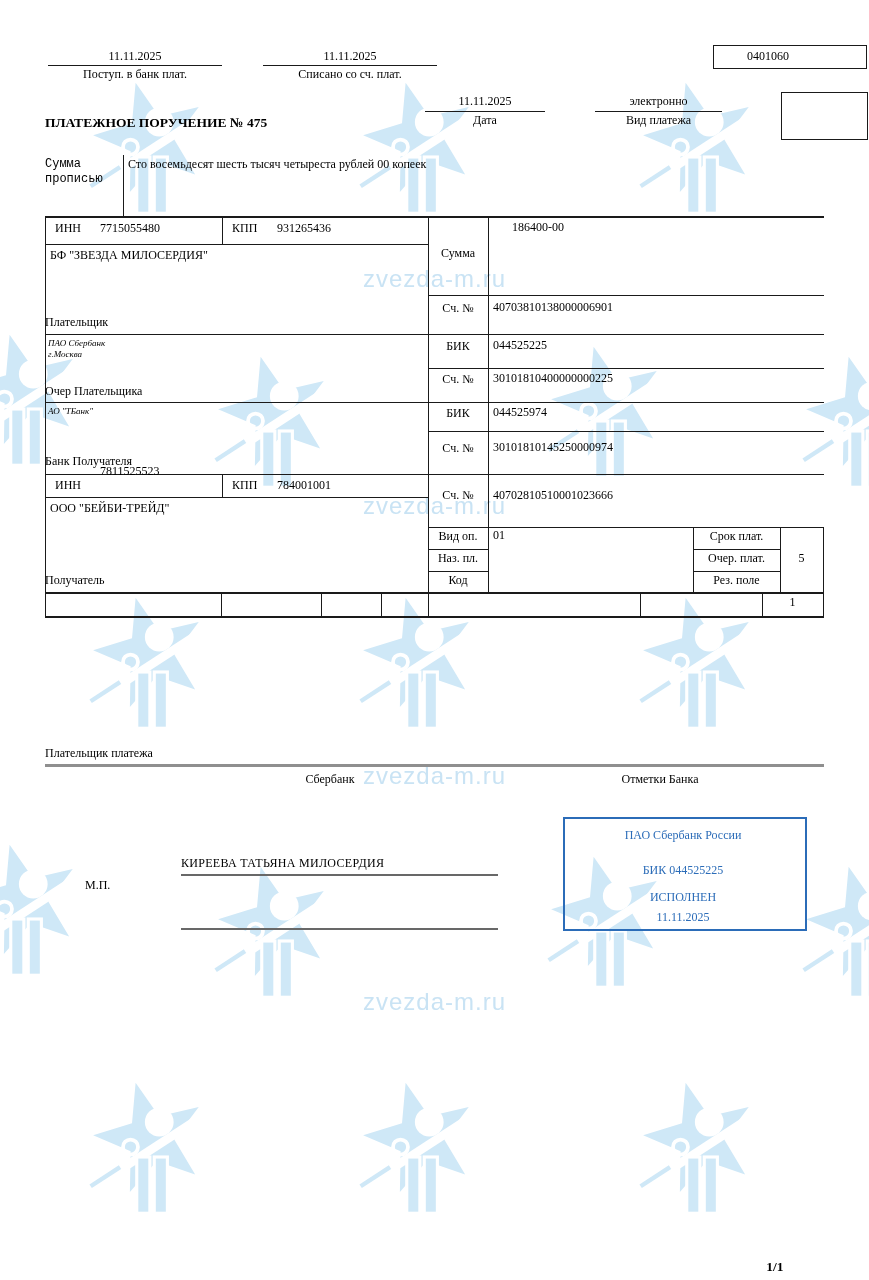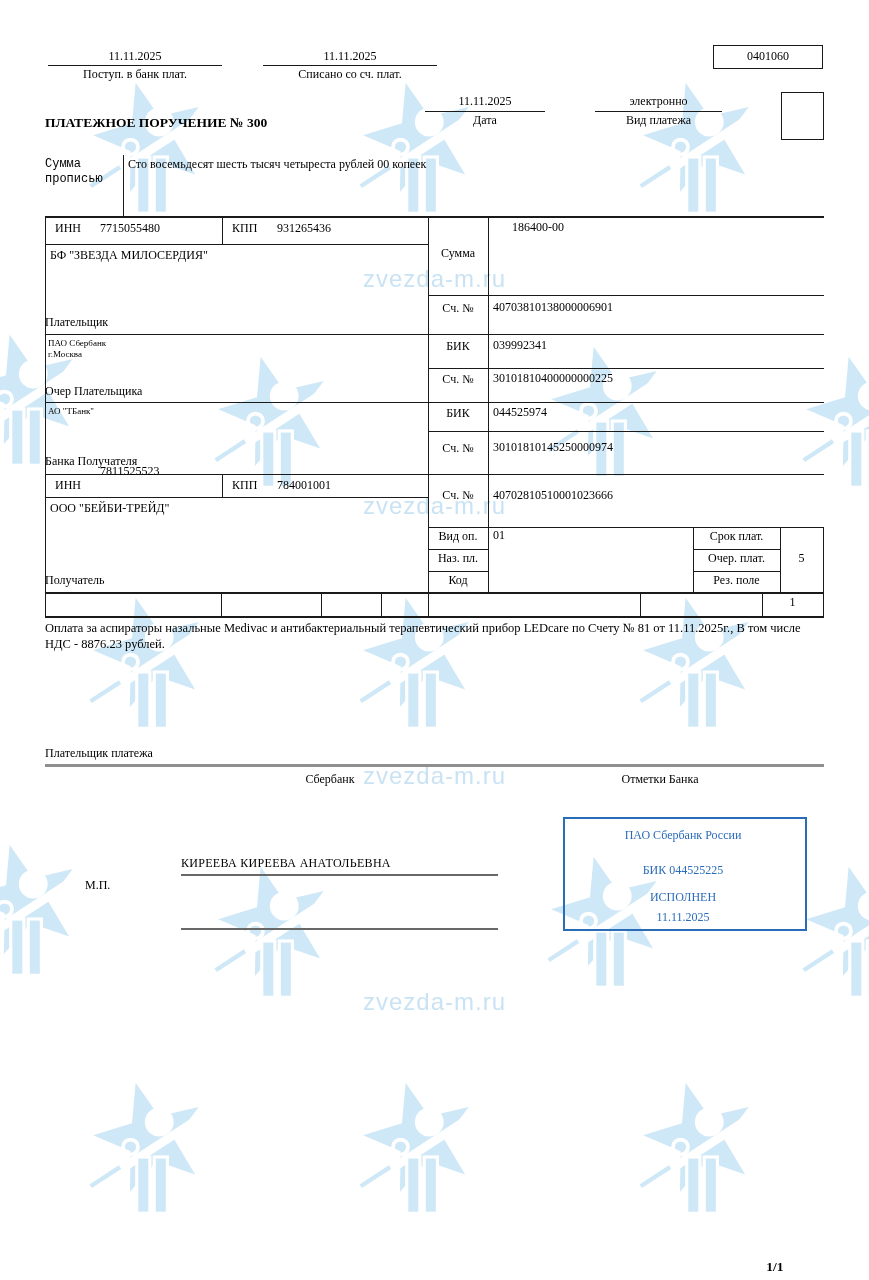--- a/index.html
+++ b/index.html
@@ -1,27 +1,27 @@
 <!DOCTYPE html>
 <html><head>
 <meta charset="utf-8">
 <style>
   html,body{margin:0;padding:0;background:#fff;}
   .page{position:relative;width:869px;height:1280px;background:#fff;overflow:hidden;
         font-family:"Liberation Serif",serif;color:#000;}
   .t{position:absolute;font-size:12px;line-height:13px;white-space:nowrap;z-index:2;}
   .c{text-align:center;}
-  .small{font-size:9px;line-height:10px;}
+  .small{font-size:9px;line-height:10px;font-style:italic;}
   .b{font-weight:bold;}
   .wrap{white-space:normal;font-family:Liberation Mono, monospace;}
   .hl,.vl{position:absolute;background:#1a1a1a;z-index:1;}
   .hl{height:1px;}
   .hl2{height:2px;}
   .vl{width:1px;}
-  .box{position:absolute;border:1px solid #1a1a1a;z-index:2;background:transparent;}
+  .box{position:absolute;border:1px solid #1a1a1a;z-index:2;background:transparent;padding-left:44px;}
   .grayline{position:absolute;height:3px;background:#8f8f8f;z-index:1;}
   .sigline{position:absolute;height:2px;background:#686868;z-index:1;}
   .star{position:absolute;width:125px;height:138px;color:#cfe8f7;z-index:0;}
   .wmt{position:absolute;font-family:"Liberation Sans",sans-serif;font-size:24px;
        color:#c9e3f4;letter-spacing:1px;z-index:0;}
   .stamp{position:absolute;left:563px;top:817px;width:240px;height:110px;
          border:2px solid #2b6cb8;z-index:3;background:rgba(255,255,255,0.0);}
   .stamp .t{color:#2b6cb8;width:236px;text-align:center;font-size:12px;}
   .purpose{position:absolute;left:45px;top:620px;width:779px;font-size:12.5px;
            line-height:16px;white-space:normal;z-index:2;}
@@ -105,21 +105,21 @@
   <span class="t c" style="left:48px;top:68px;width:174px">Поступ. в банк плат.</span>
 
   <span class="t c" style="left:263px;top:50px;width:174px">11.11.2025</span>
   <i class="hl" style="left:263px;top:65px;width:174px"></i>
   <span class="t c" style="left:263px;top:68px;width:174px">Списано со сч. плат.</span>
 
   <div class="box" style="left:713px;top:45px;width:108px;height:22px">
     <span class="t c" style="left:0;top:4px;width:108px">0401060</span>
   </div>
 
-  <span class="t b" style="left:45px;top:116px;font-size:13.5px">ПЛАТЕЖНОЕ ПОРУЧЕНИЕ № 300</span>
+  <span class="t b" style="left:45px;top:116px;font-size:13.5px">ПЛАТЕЖНОЕ ПОРУЧЕНИЕ № 475</span>
 
   <span class="t c" style="left:425px;top:95px;width:120px">11.11.2025</span>
   <i class="hl" style="left:425px;top:111px;width:120px"></i>
   <span class="t c" style="left:425px;top:114px;width:120px">Дата</span>
 
   <span class="t c" style="left:595px;top:95px;width:127px">электронно</span>
   <i class="hl" style="left:595px;top:111px;width:127px"></i>
   <span class="t c" style="left:595px;top:114px;width:127px">Вид платежа</span>
 
   <div class="box" style="left:781px;top:92px;width:41px;height:46px"></div>
@@ -143,21 +143,21 @@
   <span class="t" style="left:50px;top:249px">БФ "ЗВЕЗДА МИЛОСЕРДИЯ"</span>
   <span class="t" style="left:45px;top:316px">Плательщик</span>
   <i class="hl" style="left:45px;top:334px;width:779px"></i>
 
   <span class="t small" style="left:48px;top:338px">ПАО Сбербанк</span>
   <span class="t small" style="left:48px;top:349px">г.Москва</span>
   <span class="t" style="left:45px;top:385px">Очер Плательщика</span>
   <i class="hl" style="left:45px;top:402px;width:779px"></i>
 
   <span class="t small" style="left:48px;top:406px">АО "ТБанк"</span>
-  <span class="t" style="left:45px;top:455px">Банка Получателя</span>
+  <span class="t" style="left:45px;top:455px">Банк Получателя</span>
   <i class="hl" style="left:45px;top:474px;width:779px"></i>
 
   <i class="vl" style="left:222px;top:474px;height:23px"></i>
   <i class="hl" style="left:45px;top:497px;width:383px"></i>
   <span class="t" style="left:55px;top:479px">ИНН</span>
   <span class="t" style="left:100px;top:465px">7811525523</span>
   <span class="t" style="left:232px;top:479px">КПП</span>
   <span class="t" style="left:277px;top:479px">784001001</span>
 
   <span class="t" style="left:50px;top:502px">ООО "БЕЙБИ-ТРЕЙД"</span>
@@ -176,21 +176,21 @@
   <span class="t c" style="left:428px;top:373px;width:60px">Сч. №</span>
   <span class="t c" style="left:428px;top:407px;width:60px">БИК</span>
   <span class="t c" style="left:428px;top:442px;width:60px">Сч. №</span>
   <span class="t c" style="left:428px;top:489px;width:60px">Сч. №</span>
   <span class="t c" style="left:428px;top:530px;width:60px">Вид оп.</span>
   <span class="t c" style="left:428px;top:552px;width:60px">Наз. пл.</span>
   <span class="t c" style="left:428px;top:574px;width:60px">Код</span>
 
   <span class="t" style="left:512px;top:221px">186400-00</span>
   <span class="t" style="left:493px;top:301px">40703810138000006901</span>
-  <span class="t" style="left:493px;top:339px">039992341</span>
+  <span class="t" style="left:493px;top:339px">044525225</span>
   <span class="t" style="left:493px;top:372px">30101810400000000225</span>
   <span class="t" style="left:493px;top:406px">044525974</span>
   <span class="t" style="left:493px;top:441px">30101810145250000974</span>
   <span class="t" style="left:493px;top:489px">40702810510001023666</span>
   <span class="t" style="left:493px;top:529px">01</span>
 
   <i class="vl" style="left:693px;top:527px;height:66px"></i>
   <i class="vl" style="left:780px;top:527px;height:66px"></i>
   <i class="vl" style="left:823px;top:527px;height:90px"></i>
   <i class="hl" style="left:693px;top:549px;width:87px"></i>
@@ -203,34 +203,33 @@
   <i class="hl hl2" style="left:45px;top:592px;width:779px"></i>
   <i class="hl hl2" style="left:45px;top:616px;width:779px"></i>
   <i class="vl" style="left:221px;top:592px;height:24px"></i>
   <i class="vl" style="left:321px;top:592px;height:24px"></i>
   <i class="vl" style="left:381px;top:592px;height:24px"></i>
   <i class="vl" style="left:428px;top:592px;height:24px"></i>
   <i class="vl" style="left:640px;top:592px;height:24px"></i>
   <i class="vl" style="left:762px;top:592px;height:24px"></i>
   <span class="t c" style="left:762px;top:596px;width:61px">1</span>
 
-  <div class="purpose">Оплата за аспираторы назальные Medivac и антибактериальный терапевтический прибор LEDcare по Счету № 81 от 11.11.2025г., В том числе НДС - 8876.23 рублей.</div>
   <span class="t" style="left:45px;top:747px">Плательщик платежа</span>
   <i class="grayline" style="left:45px;top:764px;width:779px"></i>
 
   <span class="t c" style="left:250px;top:773px;width:160px">Сбербанк</span>
   <span class="t c" style="left:580px;top:773px;width:160px">Отметки Банка</span>
 
   <div class="stamp">
     <span class="t" style="left:0;top:10px">ПАО Сбербанк России</span>
     <span class="t" style="left:0;top:45px">БИК 044525225</span>
     <span class="t" style="left:0;top:72px">ИСПОЛНЕН</span>
     <span class="t" style="left:0;top:92px">11.11.2025</span>
   </div>
 
-  <span class="t" style="left:181px;top:857px;letter-spacing:.3px">КИРЕЕВА КИРЕЕВА АНАТОЛЬЕВНА</span>
+  <span class="t" style="left:181px;top:857px;letter-spacing:.3px">КИРЕЕВА ТАТЬЯНА МИЛОСЕРДИЯ</span>
   <i class="sigline" style="left:181px;top:874px;width:317px"></i>
   <span class="t" style="left:85px;top:879px">М.П.</span>
   <i class="sigline" style="left:181px;top:928px;width:317px"></i>
 
   <span class="t b c" style="left:745px;top:1260px;width:60px;font-size:13.5px">1/1</span>
 
 </div>
 
 </body></html>

